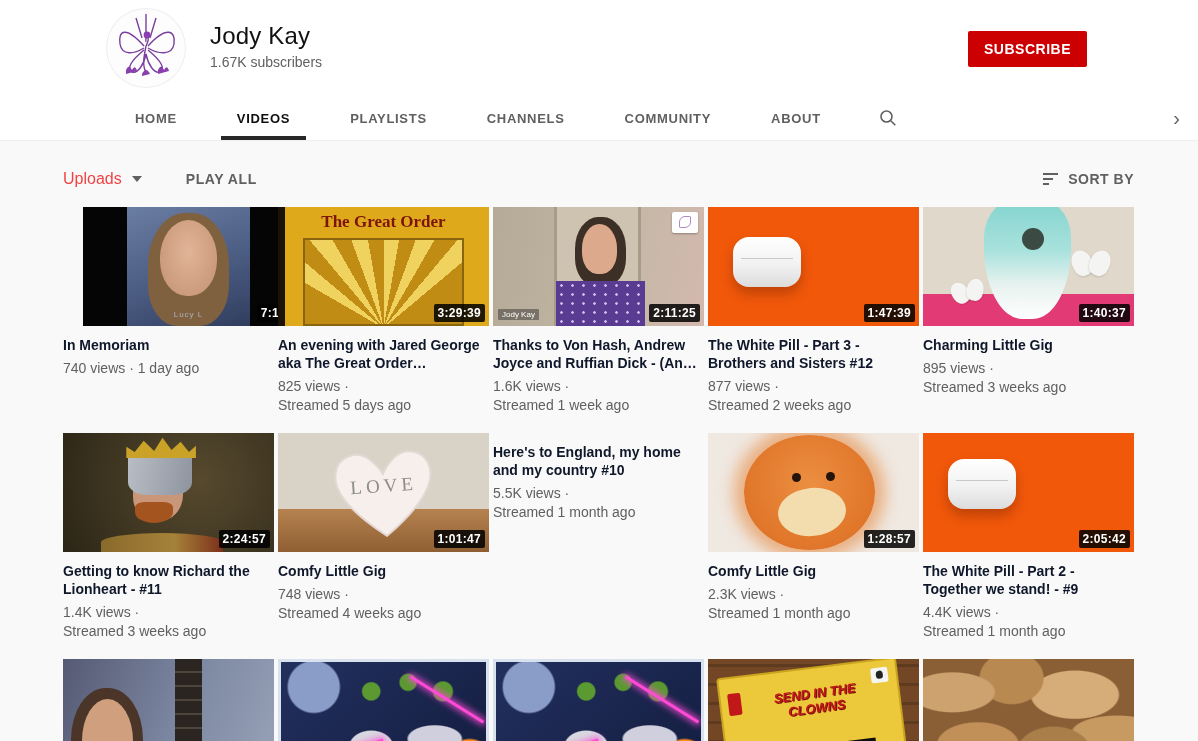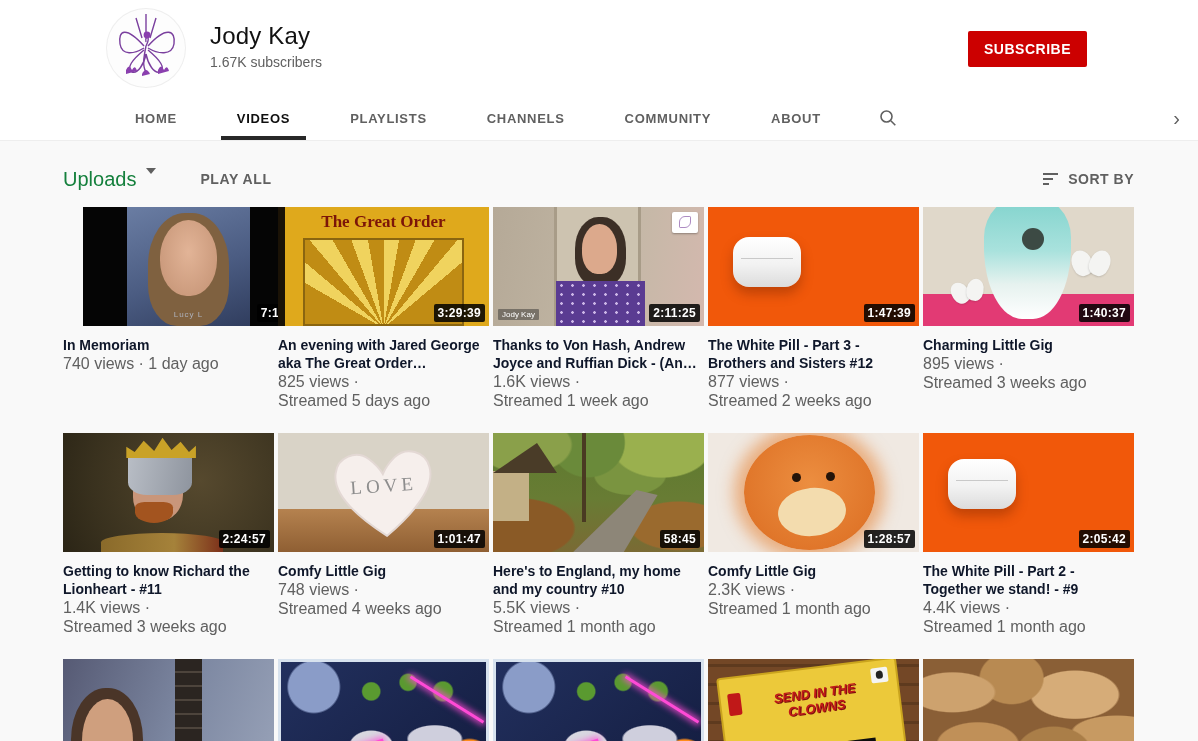--- a/index.html
+++ b/index.html
@@ -24,42 +24,42 @@
   .tab { display:flex; align-items:center; padding:0 16px; margin-right:28px;
     font-size:13px; font-weight:600; letter-spacing:0.7px; color:#606060; cursor:pointer;
     border-bottom:4px solid transparent; padding-top:4px; }
   .tab.active { color:#0f0f0f; border-bottom-color:#282828; }
   .tab-search { display:flex; align-items:center; padding:0 14px; cursor:pointer; }
   .tab-overflow { position:absolute; right:18px; top:0; height:100%; display:flex;
     align-items:center; color:#606060; font-size:20px; cursor:pointer; }
 
   
   .controls { display:flex; align-items:center; padding:24px 64px 0 63px; height:52px; }
-  .uploads { display:flex; font-size:20px; color:#15803d; cursor:pointer; }
+  .uploads { display:flex; align-items:center; font-size:16px; color:#ef4444; cursor:pointer; }
   .caret-down { width:0; height:0; border-left:5px solid transparent; border-right:5px solid transparent;
     border-top:6px solid #606060; margin-left:10px; }
   .play-all { margin-left:44px; font-size:14px; font-weight:600; letter-spacing:0.6px;
     color:#606060; cursor:pointer; }
   .sort-by { margin-left:auto; display:flex; align-items:center; font-size:14px; font-weight:600;
     letter-spacing:0.5px; color:#606060; cursor:pointer; }
   .sort-icon { margin-right:10px; display:inline-block; }
   .sort-icon i { display:block; height:2px; background:#606060; margin-bottom:3px; }
   .sort-icon i:nth-child(1){ width:15px; } .sort-icon i:nth-child(2){ width:10px; }
   .sort-icon i:nth-child(3){ width:6px; margin-bottom:0; }
 
   
   .grid { padding:14px 63px 0 63px; display:grid; grid-template-columns:repeat(5,211px);
     column-gap:4px; row-gap:0; }
   .card { width:211px; height:226px; cursor:pointer; }
   .thumb { position:relative; width:211px; height:119px; background:#000; overflow:hidden; }
   .duration { position:absolute; right:4px; bottom:4px; background:rgba(0,0,0,0.85); color:#fff;
     font-size:12px; font-weight:700; padding:2px 4px; border-radius:2px; letter-spacing:0.3px; }
   .v-title { margin-top:10px; font-size:14px; font-weight:700; color:#0f172a; line-height:18px;
     max-height:37px; overflow:hidden; }
-  .v-meta { font-size:16px; color:#606060; line-height:19px; }
+  .v-meta { margin-top:5px; font-size:14px; color:#606060; line-height:19px; }
 
   
   .t1 { background:#050505;margin-left:20px; }
   .t1 .photo { position:absolute; left:21%; right:21%; top:0; bottom:0;
     background:linear-gradient(160deg,#6a7da3 0%,#4b5c82 55%,#303d5e 100%); }
   .t1 .hair { position:absolute; left:31%; top:5%; width:38%; height:95%;
     background:#7f6140; border-radius:46% 46% 36% 36%; }
   .t1 .face { position:absolute; left:36.5%; top:11%; width:27%; height:64%;
     background:radial-gradient(ellipse at 50% 42%,#e2b497 0%,#c9987a 80%);
     border-radius:50% 50% 47% 47%; }
@@ -379,27 +379,20 @@
       <span class="duration">1:01:47</span>
     </div>
     <div class="v-title">Comfy Little Gig</div>
     <div class="v-meta">
       <div>748 views ·</div>
         <div>Streamed 4 weeks ago</div>
     </div>
   </div>
 
   <div class="card">
-    <div class="thumb t8">
-      <div class="path"></div>
-      <div class="wall"></div>
-      <div class="roof"></div>
-      <div class="trunk"></div>
-      <span class="duration">58:45</span>
-    </div>
     <div class="v-title">Here's to England, my home and my country #10</div>
     <div class="v-meta">
       <div>5.5K views ·</div>
         <div>Streamed 1 month ago</div>
     </div>
   </div>
 
   <div class="card">
     <div class="thumb t9">
       <div class="head"></div>

